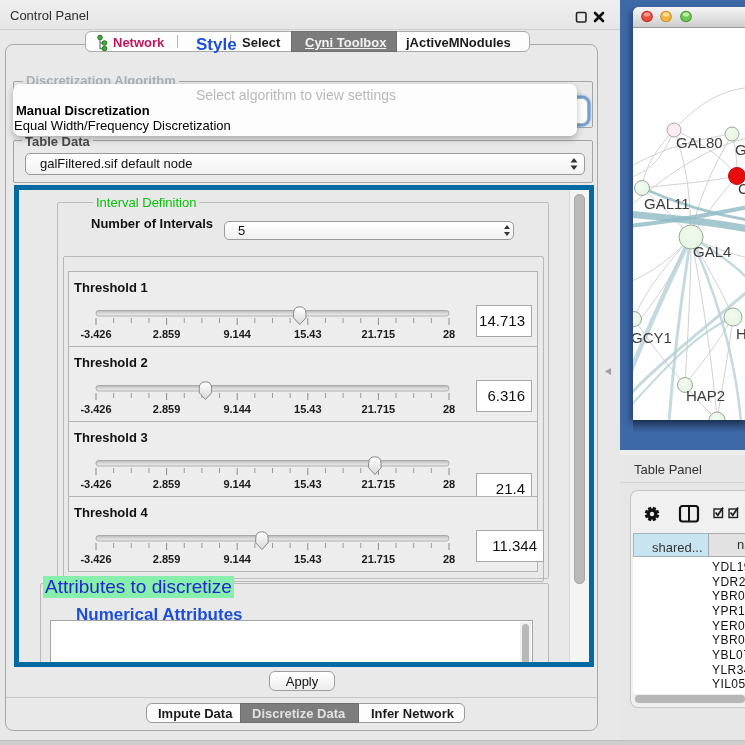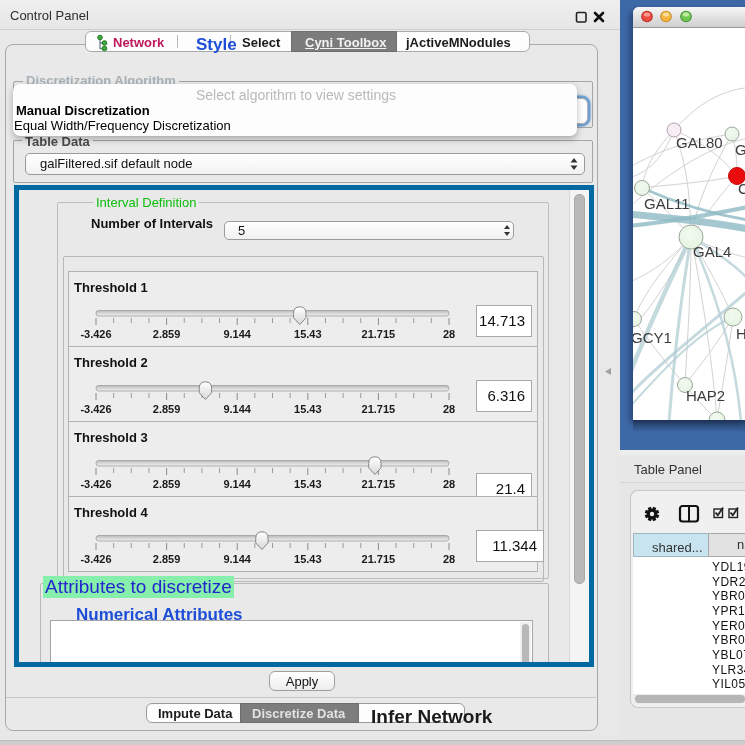--- a/index.html
+++ b/index.html
@@ -263,21 +263,21 @@
   </div>
 </div>
 
 <div class="abs" style="left:269px;top:671px;width:66px;height:20px;background:linear-gradient(#ffffff,#ededed);border:1px solid #9f9f9f;border-radius:6px;box-sizing:border-box;text-align:center;font-size:13px;line-height:19px;color:#111;">Apply</div>
 <div class="abs" style="left:6px;top:697px;width:590px;height:1px;background:#c6c6c6;"></div>
 
 <div class="abs" style="left:146px;top:703px;width:319px;height:20px;background:#fdfdfd;border:1px solid #9a9a9a;border-radius:6px;box-sizing:border-box;"></div>
 <div class="abs" style="left:240px;top:703px;width:119px;height:20px;background:#7d7d7d;border:1px solid #6e6e6e;box-sizing:border-box;"></div>
 <div class="abs bold" style="left:158px;top:706px;font-size:13px;color:#1b1b1b;">Impute Data</div>
 <div class="abs bold" style="left:252px;top:706px;font-size:13px;color:#e2e2e2;">Discretize Data</div>
-<div class="abs bold" style="left:371px;top:706px;font-size:19px;color:#1b1b1b;">Infer Network</div>
+<div class="abs bold" style="left:371px;top:706px;font-size:13px;color:#1b1b1b;">Infer Network</div>
 
 <div class="abs" style="left:0;top:740px;width:745px;height:5px;background:#cecece;border-top:1px solid #bcbcbc;box-sizing:border-box;"></div>
 
 <div class="abs" style="left:620px;top:0;width:125px;height:450px;background:#3e69a7;"></div>
 
 <div class="abs" style="left:633px;top:7px;width:112px;height:413px;background:#fff;border-radius:6px 0 0 0;box-shadow:-3px 3px 6px rgba(0,0,30,0.35);"></div>
 <div class="abs" style="left:633px;top:420px;width:112px;height:13px;background:linear-gradient(rgba(15,25,45,0.5),rgba(62,105,167,0));"></div>
 <div class="abs" style="left:633px;top:7px;width:112px;height:21px;background:linear-gradient(#f6f6f6,#cfcfcf);border-bottom:1px solid #999;border-radius:6px 0 0 0;box-sizing:border-box;"></div>
 <svg class="abs" style="left:638px;top:8px;" width="60" height="17" viewBox="0 0 60 17">
   <circle cx="9" cy="8.5" r="5.8" fill="#b3281f"></circle>

